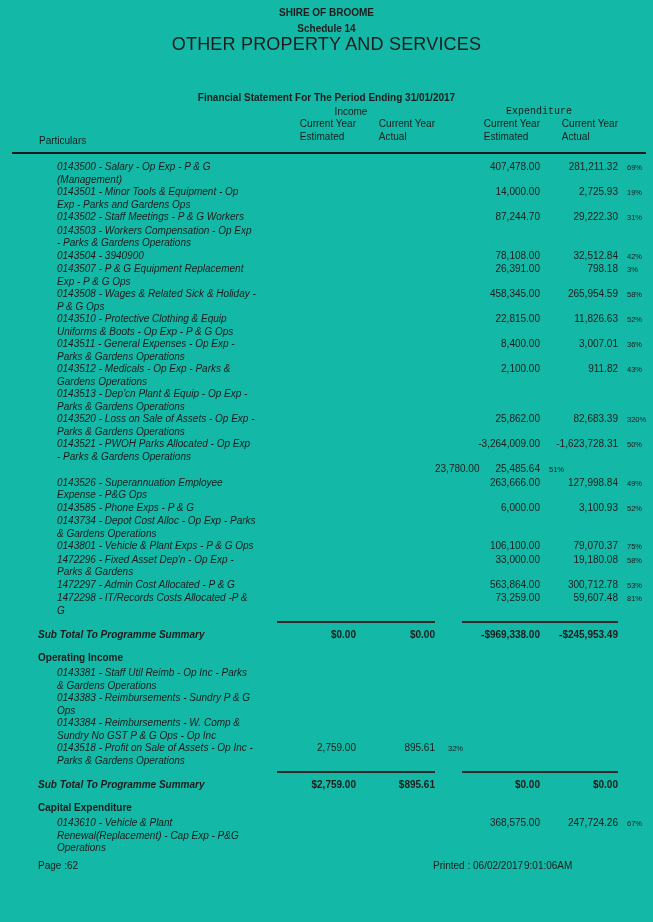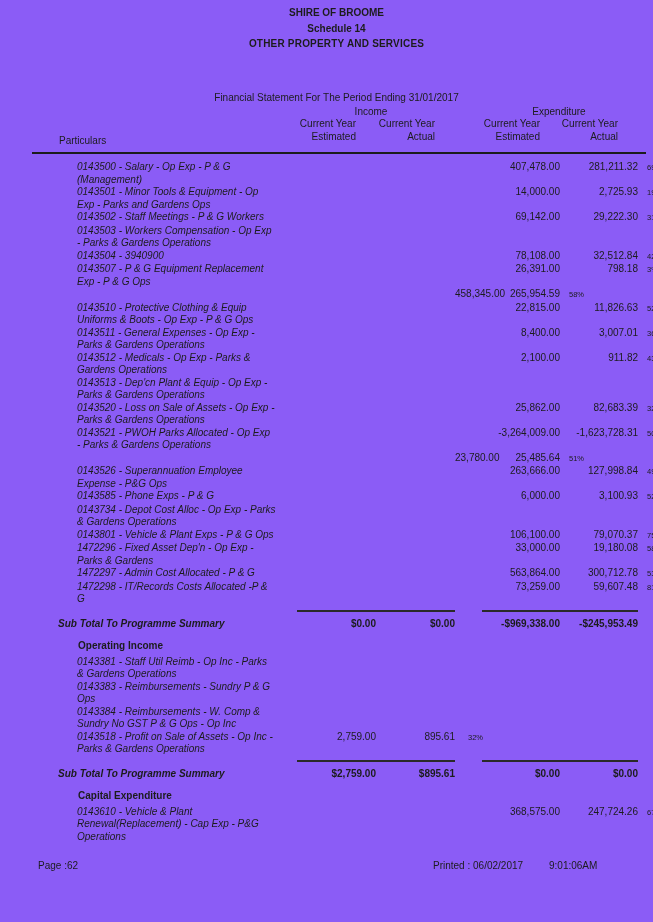--- a/index.html
+++ b/index.html
@@ -1,68 +1,68 @@
 <!DOCTYPE html>
 <html><head>
 <meta charset="utf-8">
 <style>
   * { margin:0; padding:0; box-sizing:border-box; }
   html,body { background:#ffffff; }
   body { font-family:"Liberation Sans","DejaVu Sans",sans-serif; color:#1c1c1c; }
   .page {
-    position:relative; width:653px; height:922px; background:#8b5cf6;
-    overflow:hidden; font-size:10px; line-height:12.5px;padding-left:20px;
+    position:relative; width:653px; height:922px; background:#14b8a6;
+    overflow:hidden; font-size:10px; line-height:12.5px;
   }
   
   .doc-header { padding-top:7px; text-align:center; }
   .t-org      { font-weight:bold; font-size:10px;  margin-bottom:3px; }
   .t-schedule { font-weight:bold; font-size:10px;  margin-bottom:3px; }
-  .t-title    { font-weight:bold; font-size:10px; margin-bottom:10px; letter-spacing:.2px; }
-  .t-subtitle { font-weight:normal; font-size:10px;margin-top:41px;  }
+  .t-title    { font-weight:normal; font-size:18px; margin-bottom:10px; letter-spacing:.2px; }
+  .t-subtitle { font-weight:bold; font-size:10px;margin-top:41px;  }
   
   .table-head { position:relative; height:44px; margin-top:2px; }
   .th { position:absolute; font-size:10px; }
   .th-particulars { left:39px; bottom:3px; }
   .th-group-income { left:351px; top:0; transform:translateX(-50%); }
-  .th-group-expenditure { left:539px; top:0; transform:translateX(-50%); }
-  .th-col { top:12px; text-align:right; white-space:pre-line; }
+  .th-group-expenditure { left:539px; top:0; transform:translateX(-50%);font-family:Liberation Mono, monospace; }
+  .th-col { top:12px; white-space:pre-line; }
   .th-inc-est { right:297px; }
   .th-inc-act { right:218px; }
   .th-exp-est { right:113px; }
   .th-exp-act { right:35px;  }
   .thick-rule { height:2px; background:#1c1c1c; margin:2px 7px 0 12px; }
   
   .report-body { padding-top:7px; }
   .row {
     display:grid;
     grid-template-columns:250px 49px 79px 34px 71px 78px 35px;
     margin-left:57px;
   }
   .cell { font-size:10px; line-height:12.5px; }
   .cell.label { white-space:pre-line;font-style:italic; }
   .cell.num { text-align:right; }
   .cell.pct { font-size:7.5px; line-height:12.5px; padding-top:1px; }
   .c-inc-pct { padding-left:7px;text-align:center; }
   .c-exp-pct { padding-left:9px; }
   .section-heading {
-    font-weight:bold; margin:10px 0 3px 58px; font-size:10px;
+    font-weight:bold; margin:10px 0 3px 38px; font-size:10px;
   }
   .subtotal-row {
     position:relative; display:grid;
     grid-template-columns:269px 49px 79px 34px 71px 78px 35px;
     margin:4px 3px 9px 38px; padding-top:8px; font-weight:bold;
   }
   .sline { position:absolute; top:0; height:2px; background:#2a2a2a; }
   .sline-income { left:239px; width:158px; }
   .sline-exp    { left:424px; width:156px; }
   
   .footer { position:absolute; top:860px; left:0; width:653px; height:14px; }
   .f-page    { position:absolute; left:38px; }
   .f-printed { position:absolute; left:433px; }
-  .f-time    { position:absolute; left:549px; }
+  .f-time    { position:absolute; left:524px; }
 </style>
 </head>
 <body>
 
 <div class="page">
 
   <div class="doc-header">
     <div class="t-org">SHIRE OF BROOME</div>
     <div class="t-schedule">Schedule 14</div>
     <div class="t-title">OTHER PROPERTY AND SERVICES</div>
@@ -104,21 +104,21 @@
         <div class="cell pct c-inc-pct"></div>
         <div class="cell num c-exp-est">14,000.00</div>
         <div class="cell num c-exp-act">2,725.93</div>
         <div class="cell pct c-exp-pct">19%</div>
       </div>
       <div class="row">
         <div class="cell label">0143502 - Staff Meetings - P &amp; G Workers</div>
         <div class="cell num c-inc-est"></div>
         <div class="cell num c-inc-act"></div>
         <div class="cell pct c-inc-pct"></div>
-        <div class="cell num c-exp-est">69,142.00</div>
+        <div class="cell num c-exp-est">87,244.70</div>
         <div class="cell num c-exp-act">29,222.30</div>
         <div class="cell pct c-exp-pct">31%</div>
       </div>
       <div class="row">
         <div class="cell label">0143503 - Workers Compensation - Op Exp
 - Parks &amp; Gardens Operations</div>
         <div class="cell num c-inc-est"></div>
         <div class="cell num c-inc-act"></div>
         <div class="cell pct c-inc-pct"></div>
         <div class="cell num c-exp-est"></div>
@@ -138,20 +138,22 @@
         <div class="cell label">0143507 - P &amp; G Equipment Replacement
 Exp - P &amp; G Ops</div>
         <div class="cell num c-inc-est"></div>
         <div class="cell num c-inc-act"></div>
         <div class="cell pct c-inc-pct"></div>
         <div class="cell num c-exp-est">26,391.00</div>
         <div class="cell num c-exp-act">798.18</div>
         <div class="cell pct c-exp-pct">3%</div>
       </div>
       <div class="row">
+        <div class="cell label">0143508 - Wages &amp; Related Sick &amp; Holiday -
+P &amp; G Ops</div>
         <div class="cell num c-inc-est"></div>
         <div class="cell num c-inc-act"></div>
         <div class="cell pct c-inc-pct"></div>
         <div class="cell num c-exp-est">458,345.00</div>
         <div class="cell num c-exp-act">265,954.59</div>
         <div class="cell pct c-exp-pct">58%</div>
       </div>
       <div class="row">
         <div class="cell label">0143510 - Protective Clothing &amp; Equip
 Uniforms &amp; Boots - Op Exp - P &amp; G Ops</div>

